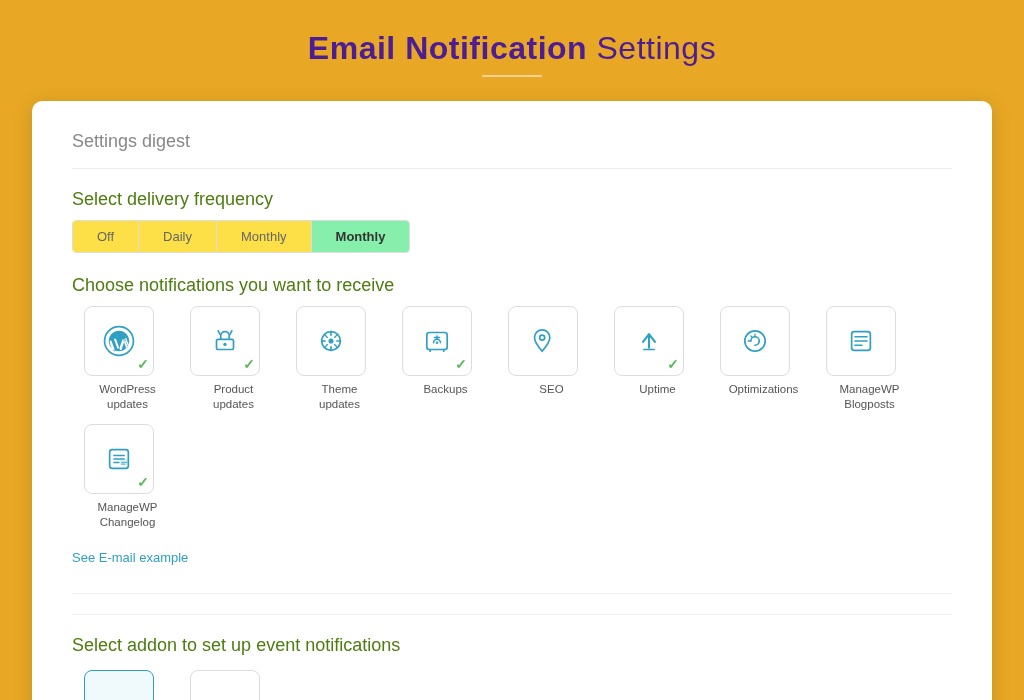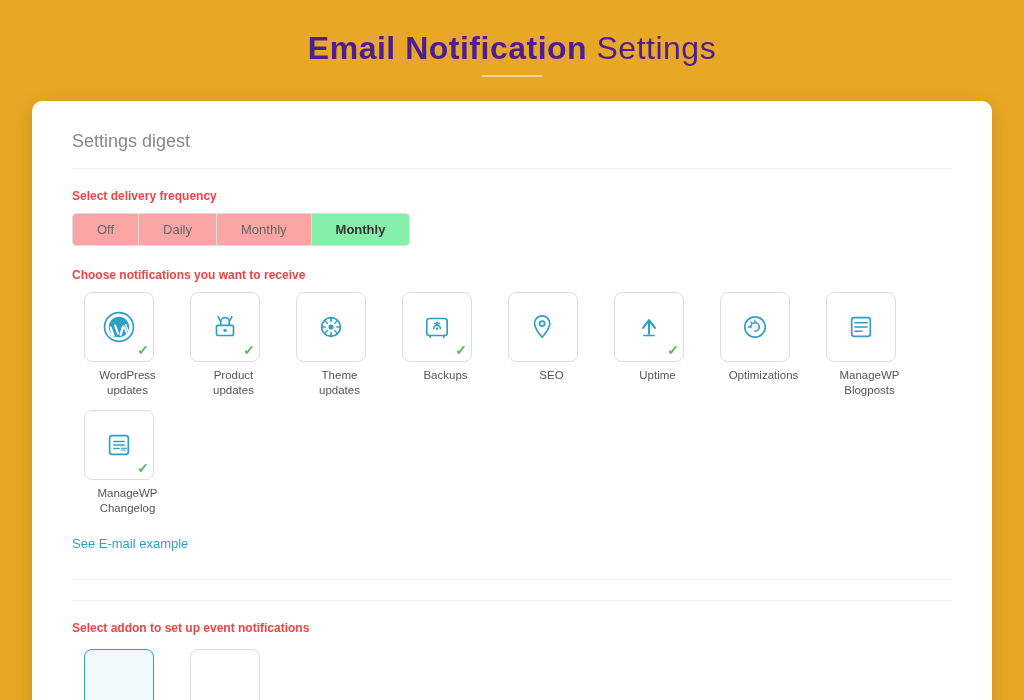--- a/index.html
+++ b/index.html
@@ -44,40 +44,39 @@
       font-weight: 300;
       color: #888;
       margin-bottom: 16px;
     }
     .section-divider {
       border: none;
       border-top: 1px solid #eee;
       margin-bottom: 20px;
     }
     .sub-label {
-      font-size: 12px;
-      color: #ef4444;
+      font-size: 18px;
+      color: #4d7c0f;
       margin-bottom: 10px;
-      font-weight: bold;
     }
     
     .freq-tabs {
       display: flex;
       border: 1px solid #ddd;
       border-radius: 4px;
       overflow: hidden;
       width: fit-content;
       margin-bottom: 22px;
     }
     .freq-tab {
       padding: 8px 24px;
       font-size: 13px;
       color: #666;
       cursor: pointer;
-      background: #fca5a5;
+      background: #fde047;
       border: none;
       border-right: 1px solid #ddd;
       user-select: none;
     }
     .freq-tab:last-child { border-right: none; }
     .freq-tab.active {
       background: #86efac;
       color: #333;
       font-weight: 600;
     }

